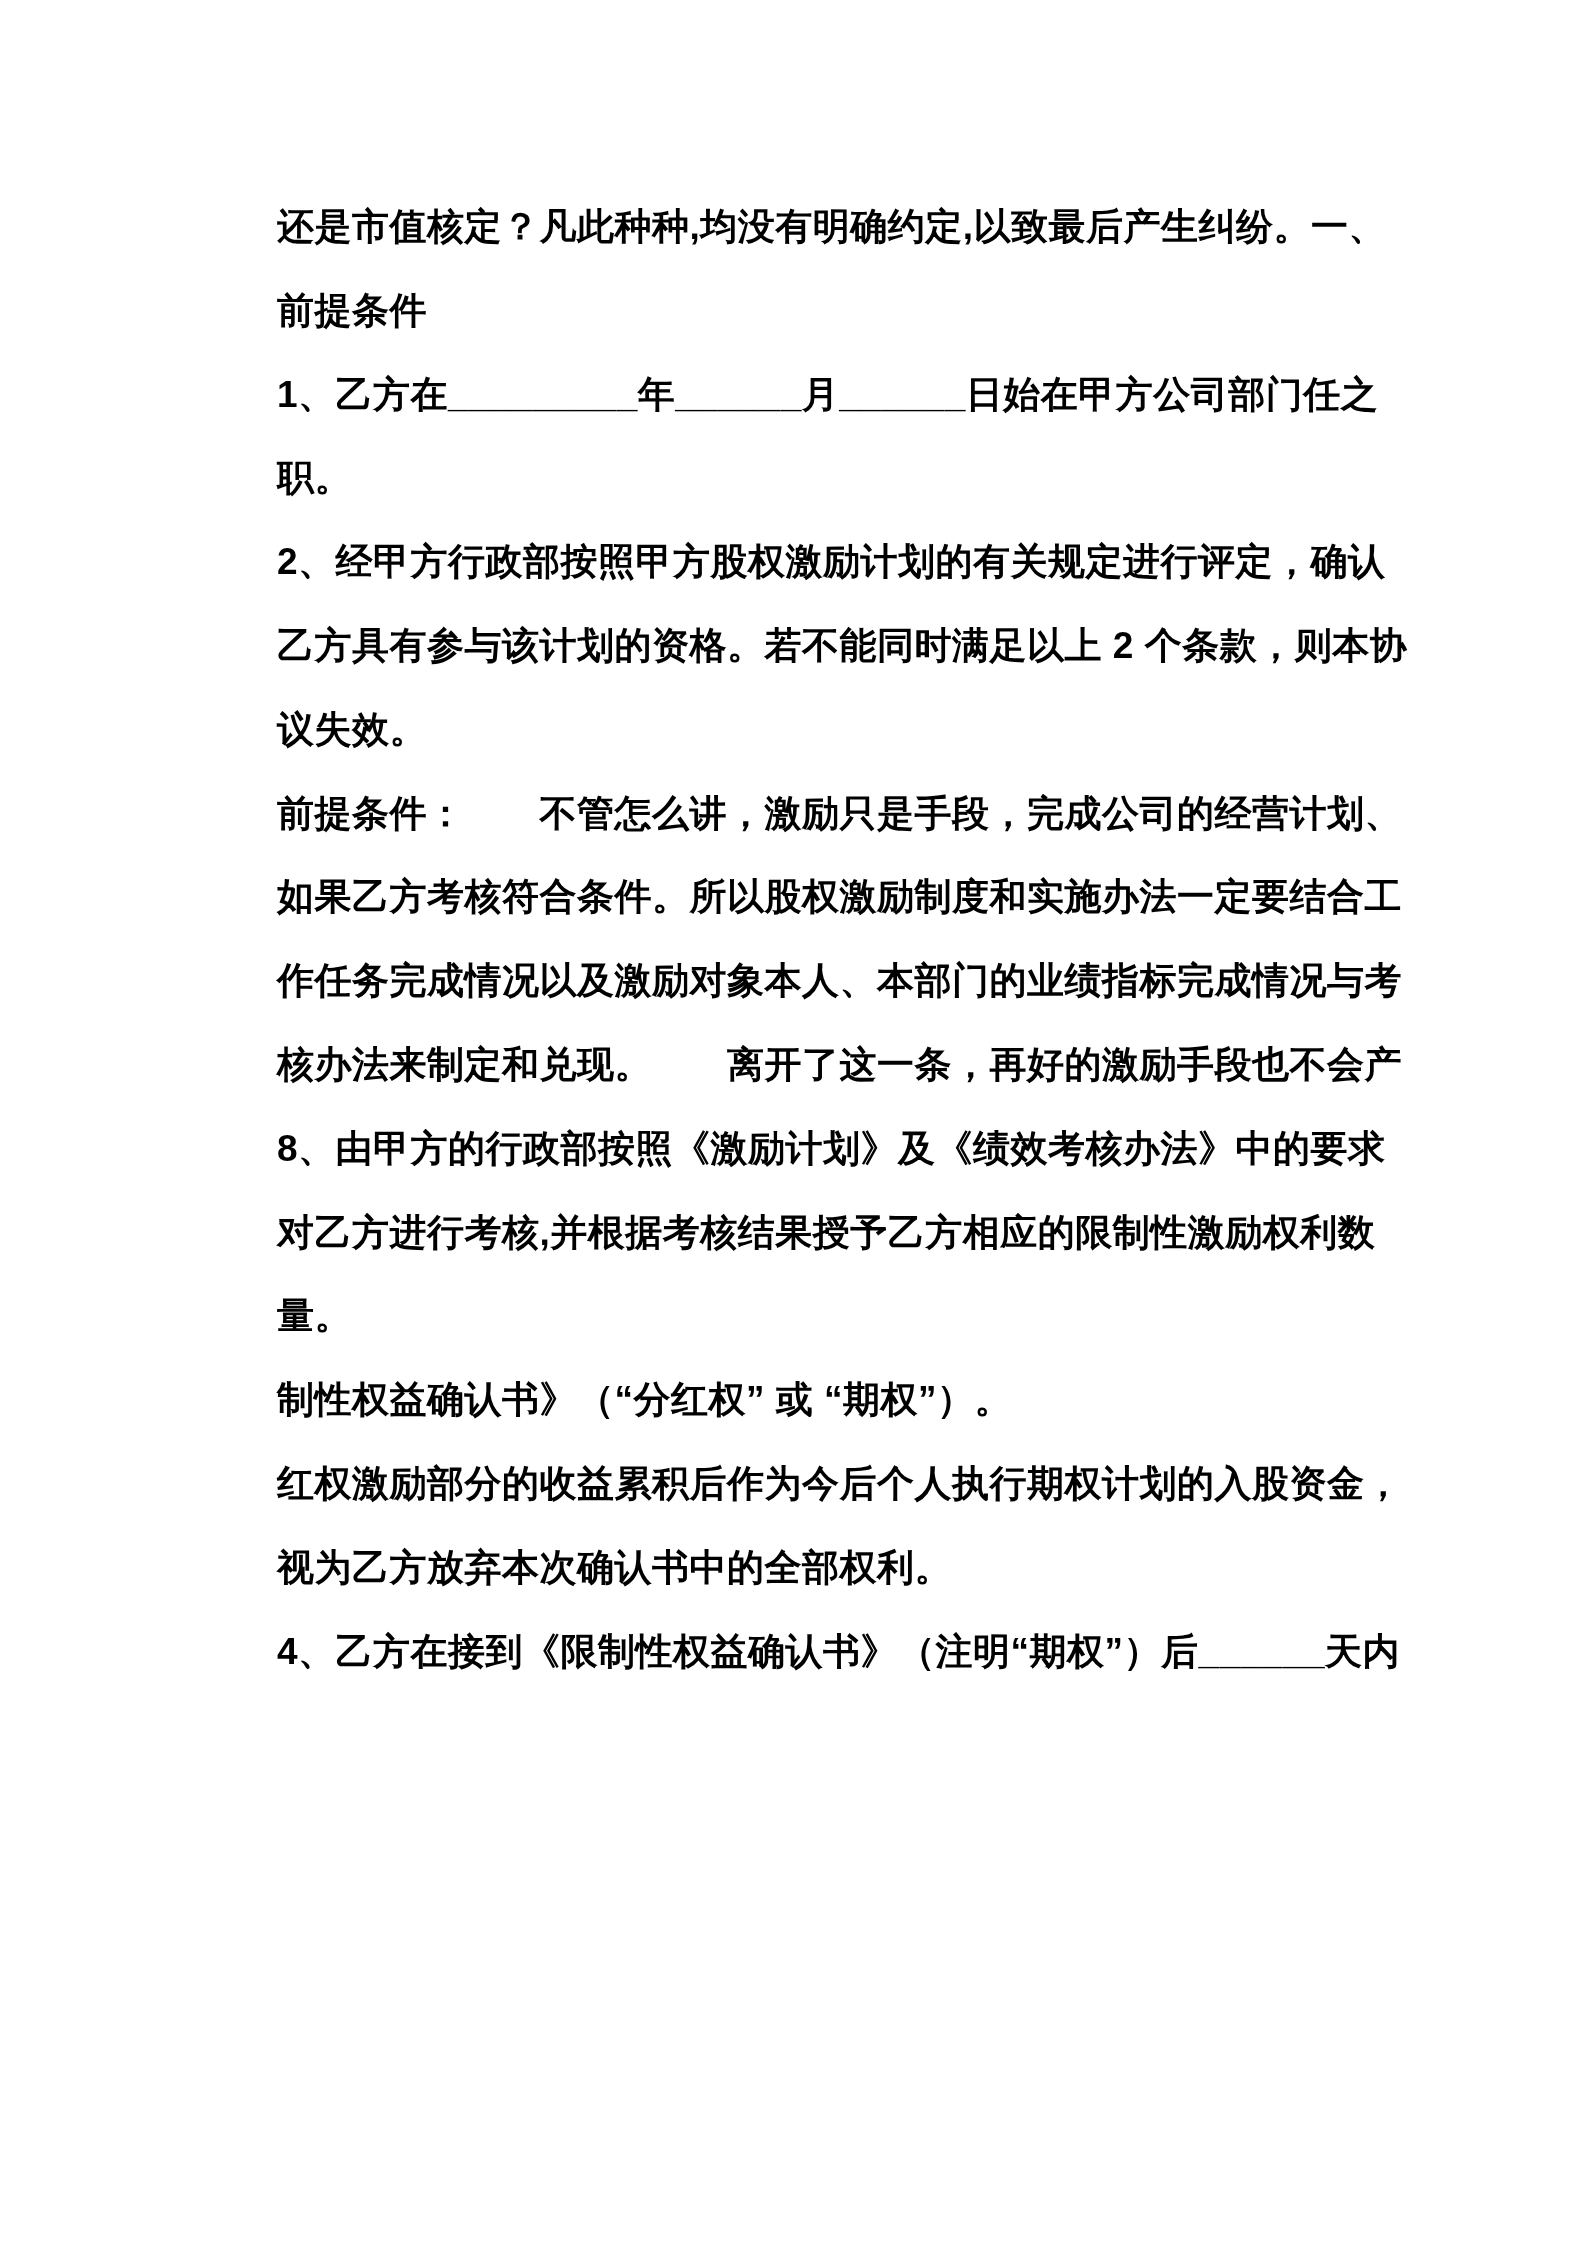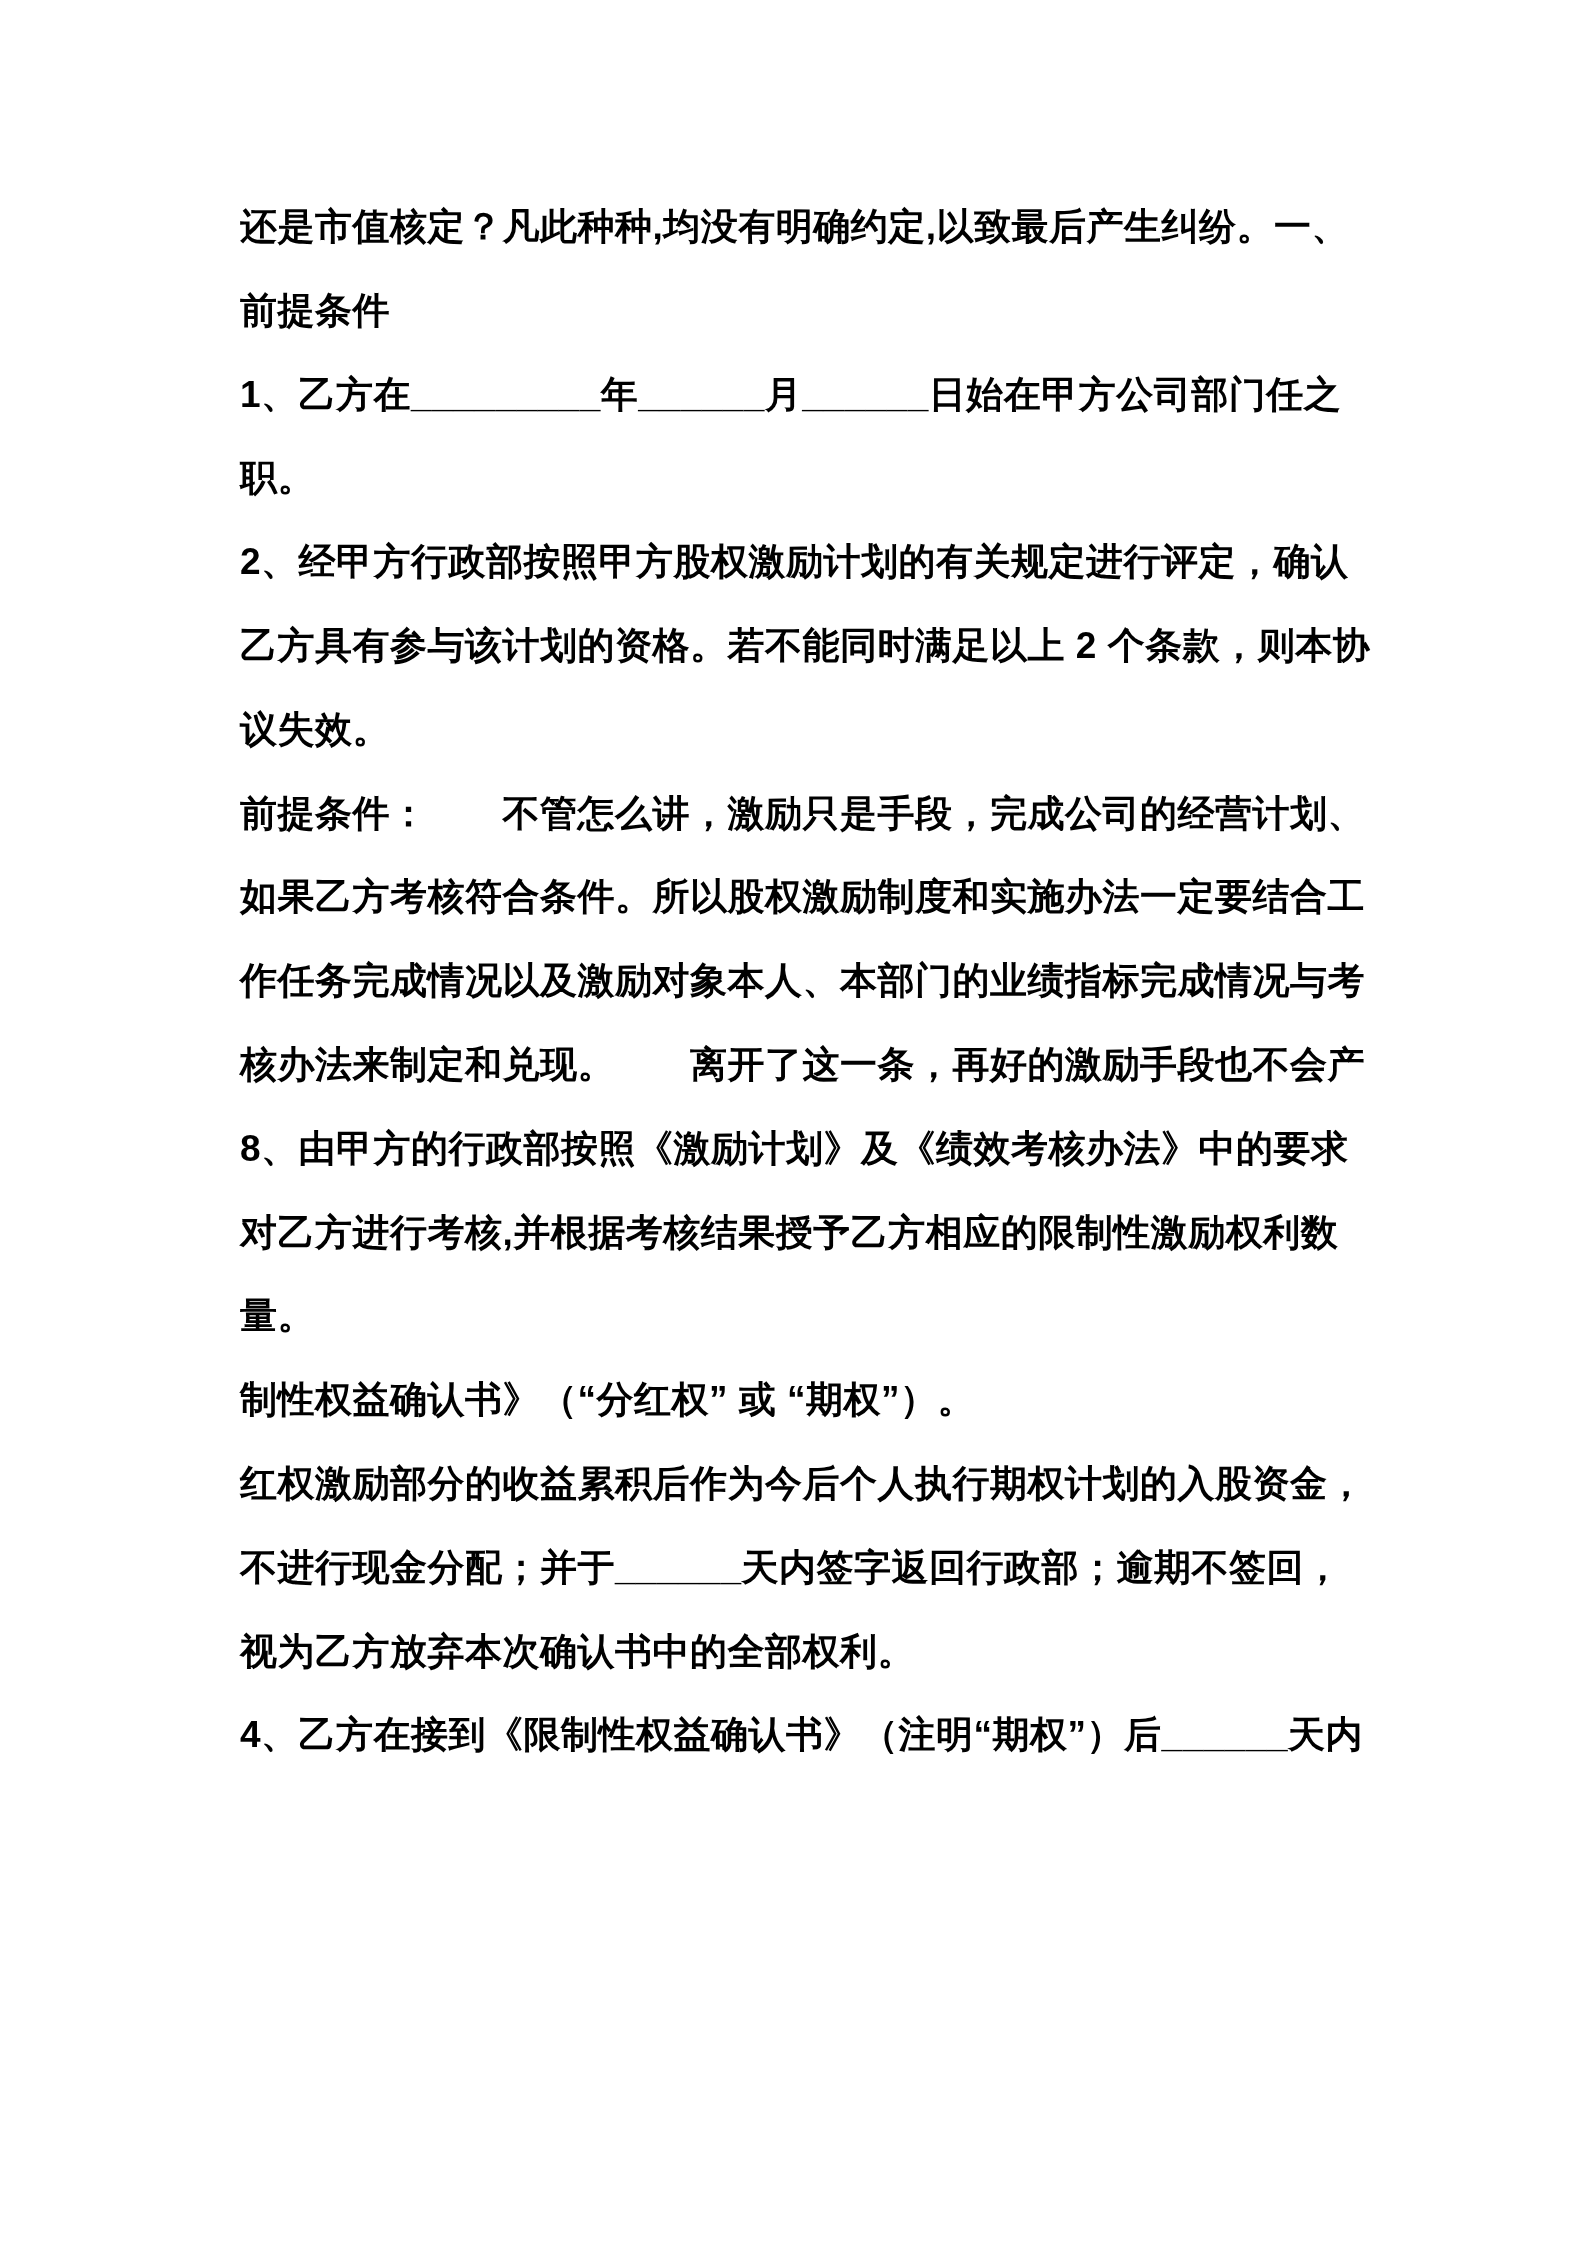--- a/index.html
+++ b/index.html
@@ -23,20 +23,21 @@
     color: #000000;
     font-size: 37px;
     font-weight: 700;
     line-height: 83.8px;
     letter-spacing: 0.5px;
     text-align: left;
   }
   .doc-line {
     height: 83.8px;
     white-space: pre;
+    margin-left: 37px;
   }
 </style>
 </head>
 <body>
 
 <div class="page">
   <div class="doc">
       <div class="doc-line">还是市值核定？凡此种种,均没有明确约定,以致最后产生纠纷。一、</div>
       <div class="doc-line">前提条件</div>
       <div class="doc-line">1、乙方在_________年______月______日始在甲方公司部门任之</div>
@@ -46,17 +47,16 @@
       <div class="doc-line">议失效。</div>
       <div class="doc-line">前提条件：　　不管怎么讲，激励只是手段，完成公司的经营计划、</div>
       <div class="doc-line">如果乙方考核符合条件。所以股权激励制度和实施办法一定要结合工</div>
       <div class="doc-line">作任务完成情况以及激励对象本人、本部门的业绩指标完成情况与考</div>
       <div class="doc-line">核办法来制定和兑现。　　离开了这一条，再好的激励手段也不会产</div>
       <div class="doc-line">8、由甲方的行政部按照《激励计划》及《绩效考核办法》中的要求</div>
       <div class="doc-line">对乙方进行考核,并根据考核结果授予乙方相应的限制性激励权利数</div>
       <div class="doc-line">量。</div>
       <div class="doc-line">制性权益确认书》（“分红权” 或 “期权”）。</div>
       <div class="doc-line">红权激励部分的收益累积后作为今后个人执行期权计划的入股资金，</div>
-      <div class="doc-line">不进行现金分配；并于______天内签字返回行政部；逾期不签回，</div>
       <div class="doc-line">视为乙方放弃本次确认书中的全部权利。</div>
       <div class="doc-line">4、乙方在接到《限制性权益确认书》（注明“期权”）后______天内</div>
     </div>
 </div>
 
 </body></html>

